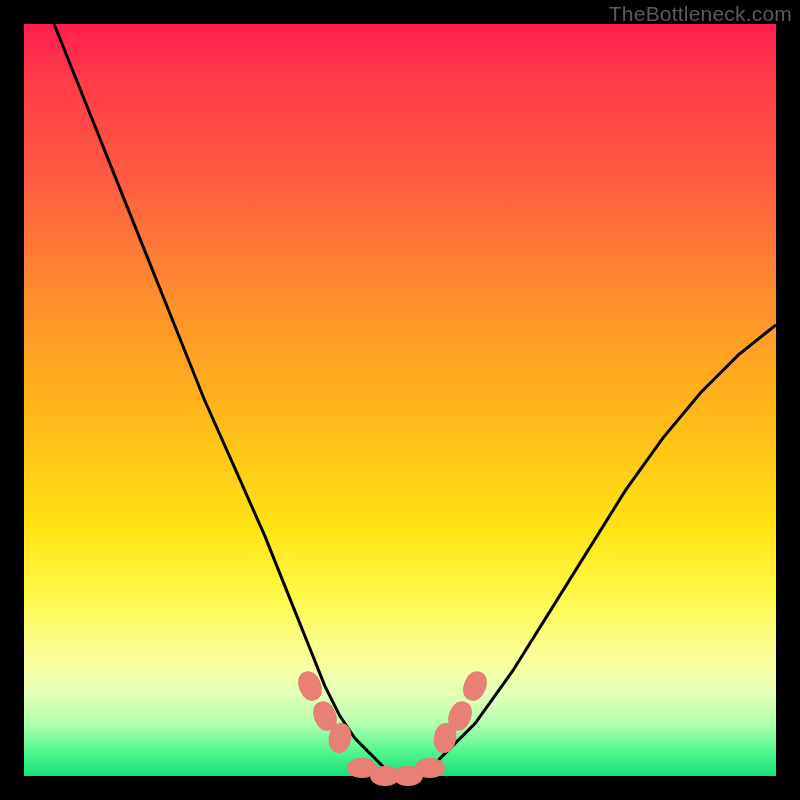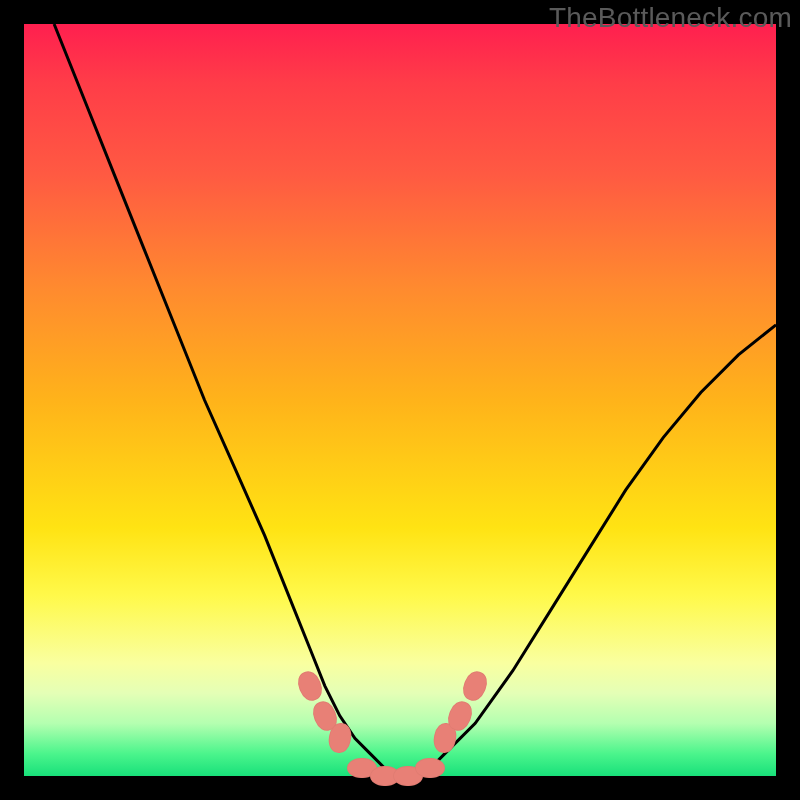--- a/index.html
+++ b/index.html
@@ -40,21 +40,21 @@
       #b4ffb0 93%,
       #4cf58c 97%,
       #18e07a 100%
     );
   }
   .watermark {
     position: absolute;
     top: 2px;
     right: 8px;
     color: #5a5a5a;
-    font-size: 28px;
+    font-size: 21px;
     font-weight: 400;
     letter-spacing: 0.2px;
     z-index: 3;
   }
   svg.curve {
     position: absolute;
     left: 0;
     top: 0;
     width: 752px;
     height: 752px;

